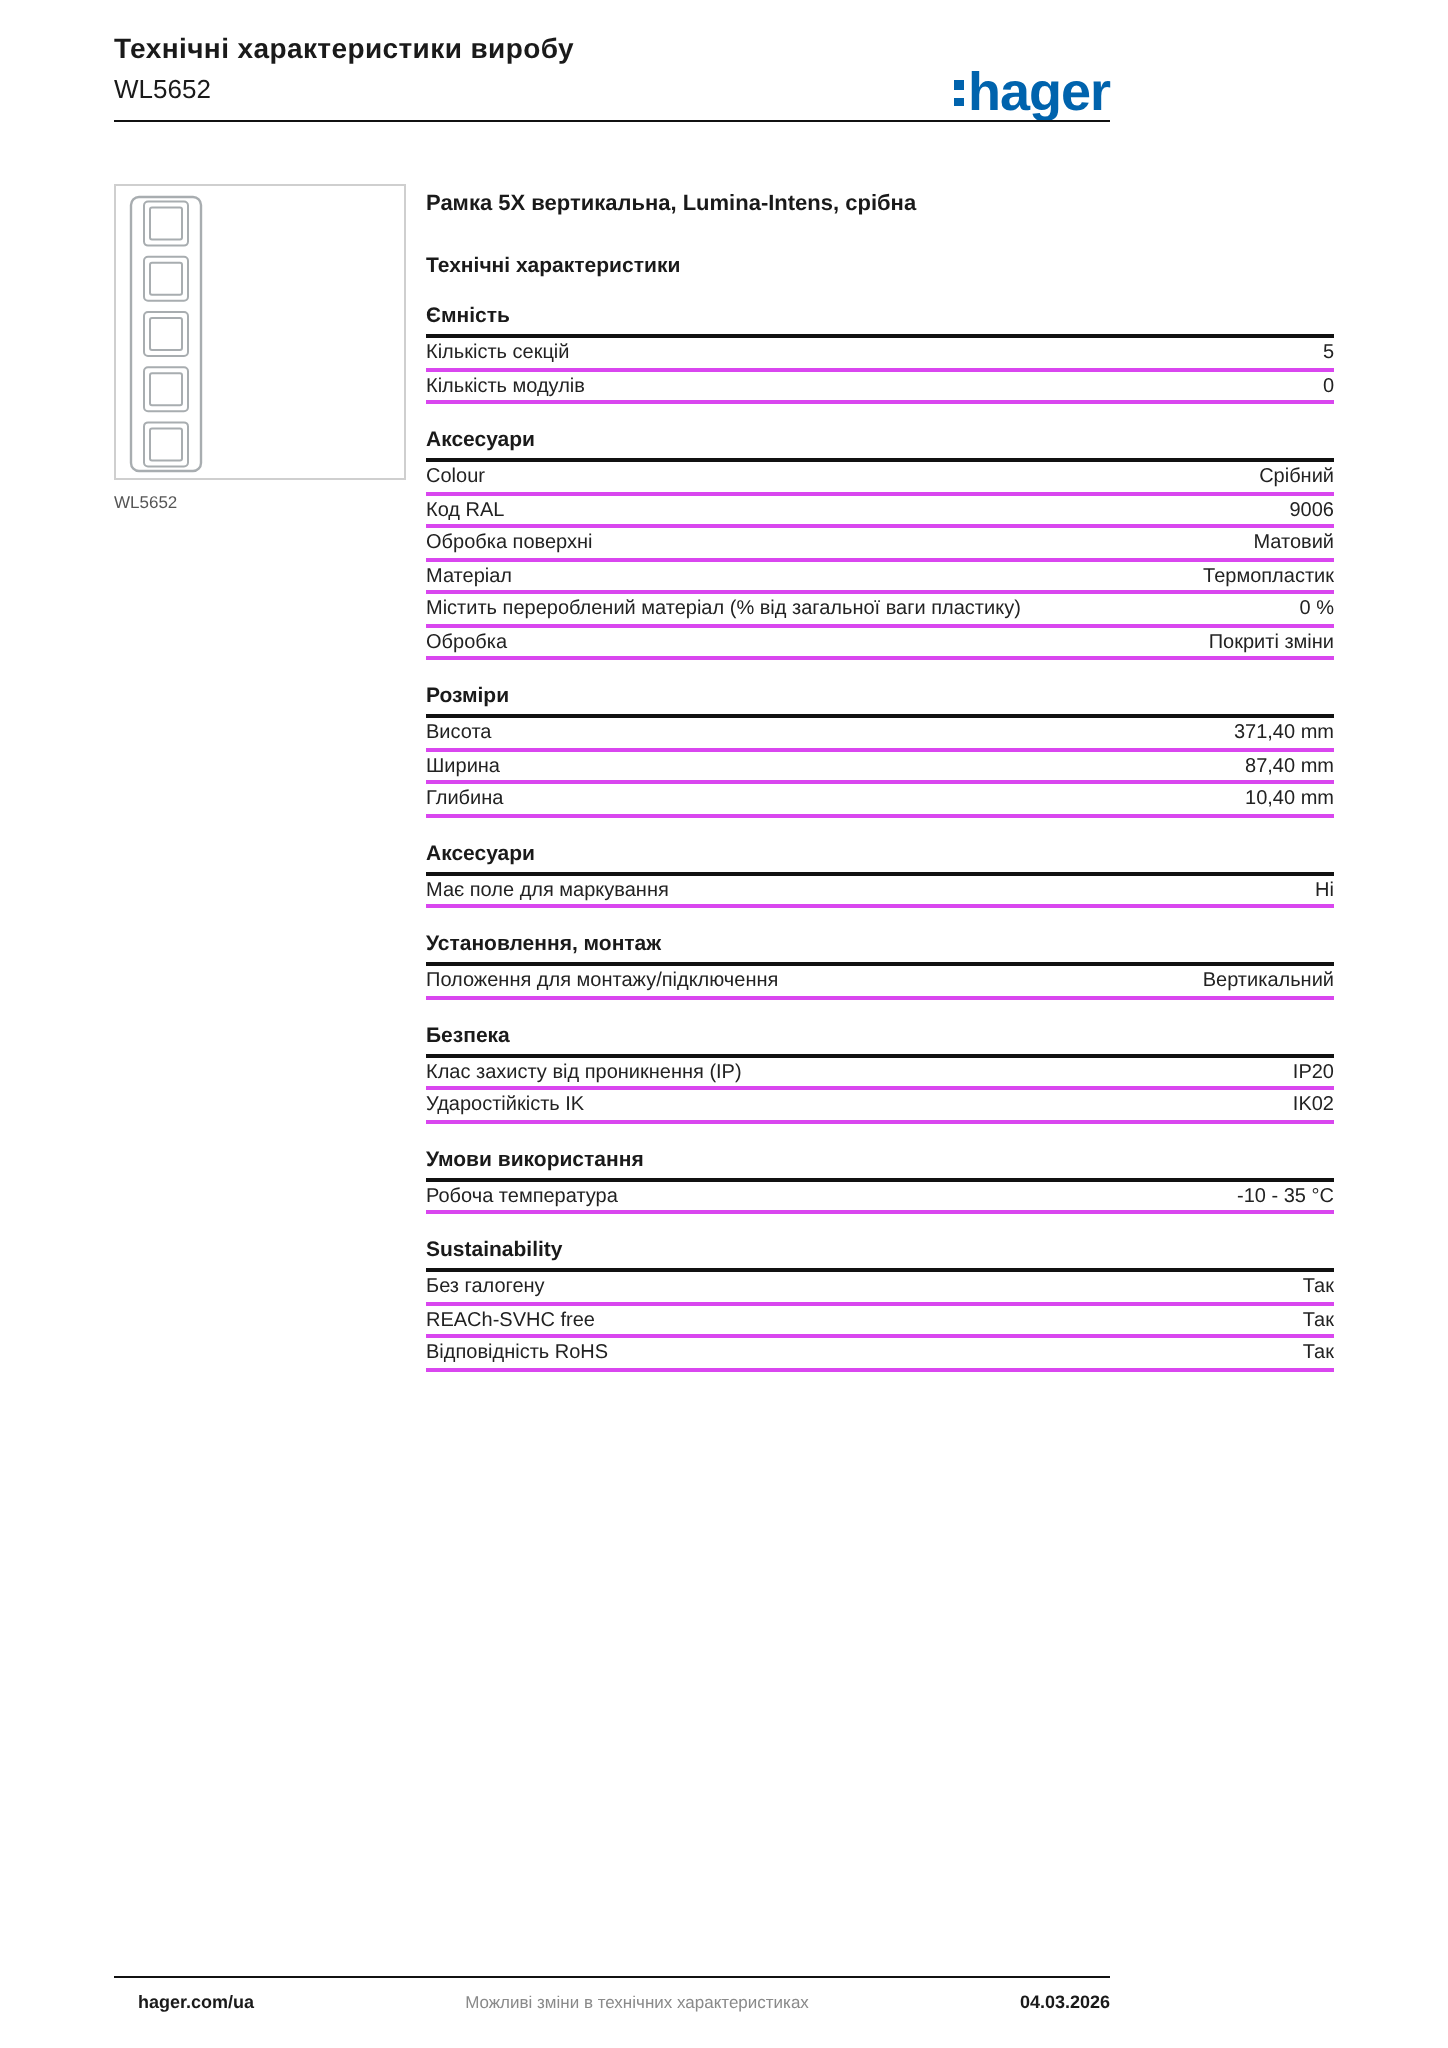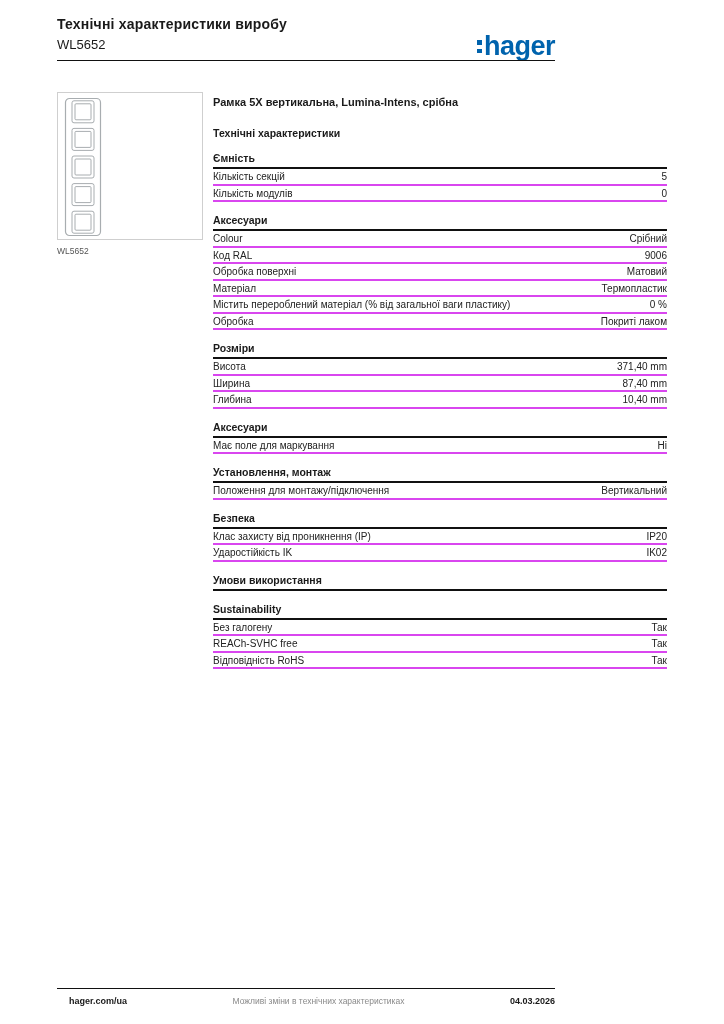--- a/index.html
+++ b/index.html
@@ -139,21 +139,21 @@
     <span class="spec-value">Термопластик</span>
   </div>
 
   <div class="spec-row">
     <span class="spec-label">Містить перероблений матеріал (% від загальної ваги пластику)</span>
     <span class="spec-value">0 %</span>
   </div>
 
   <div class="spec-row">
     <span class="spec-label">Обробка</span>
-    <span class="spec-value">Покриті лаком</span>
+    <span class="spec-value">Покриті зміни</span>
   </div>
 </div>
   </section>
 
   <section class="spec-section">
     <h3 class="section-title">Розміри</h3>
     <div class="section-rows">
   <div class="spec-row">
     <span class="spec-label">Висота</span>
     <span class="spec-value">371,40 mm</span>
@@ -201,20 +201,26 @@
 
   <div class="spec-row">
     <span class="spec-label">Ударостійкість IK</span>
     <span class="spec-value">IK02</span>
   </div>
 </div>
   </section>
 
   <section class="spec-section">
     <h3 class="section-title">Умови використання</h3>
+    <div class="section-rows">
+  <div class="spec-row">
+    <span class="spec-label">Робоча температура</span>
+    <span class="spec-value">-10 - 35 °C</span>
+  </div>
+</div>
   </section>
 
   <section class="spec-section">
     <h3 class="section-title">Sustainability</h3>
     <div class="section-rows">
   <div class="spec-row">
     <span class="spec-label">Без галогену</span>
     <span class="spec-value">Так</span>
   </div>
 

